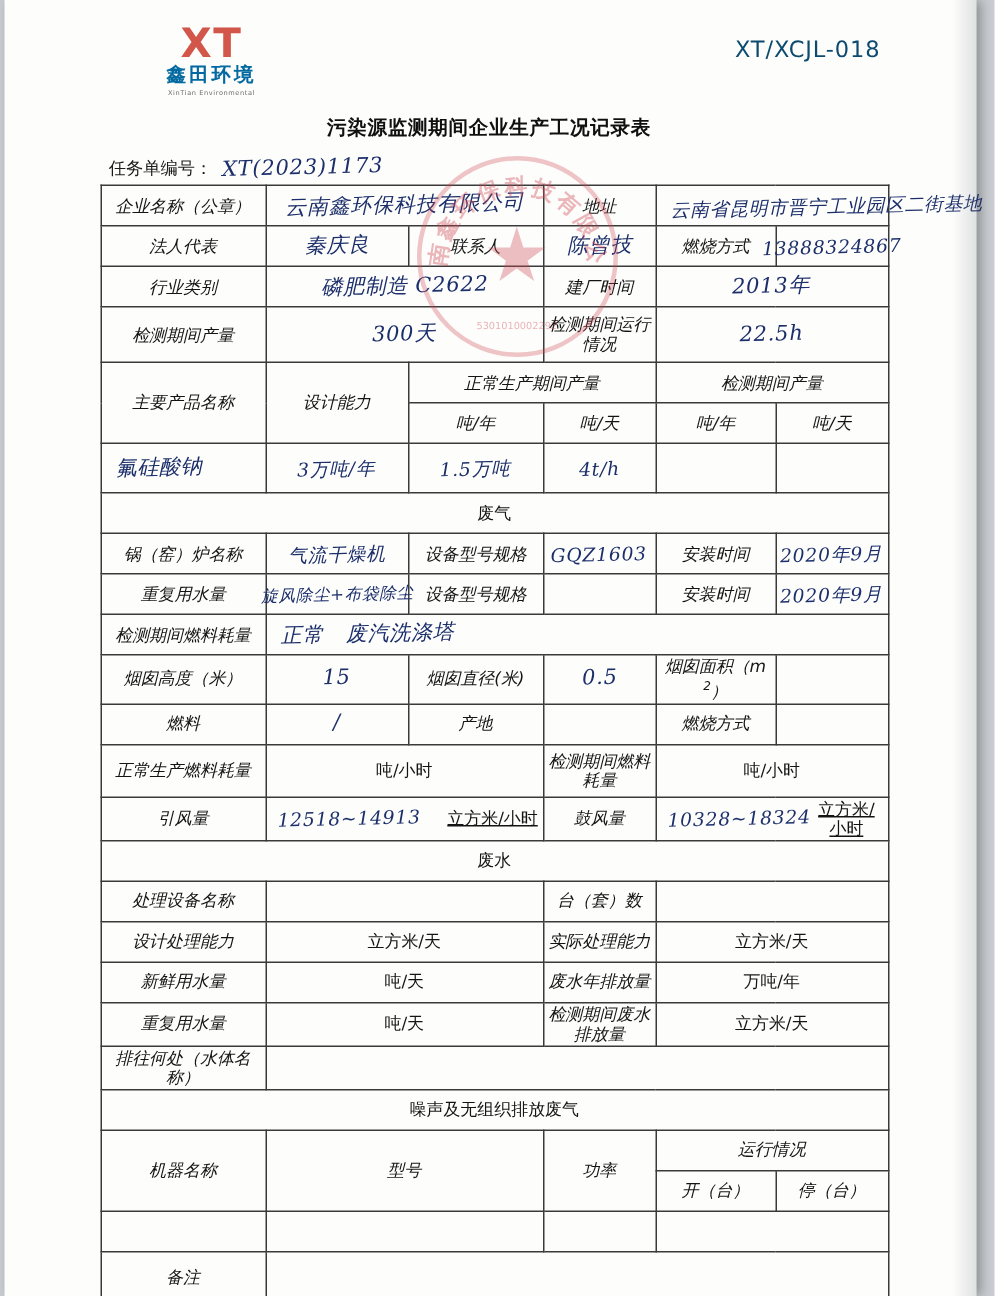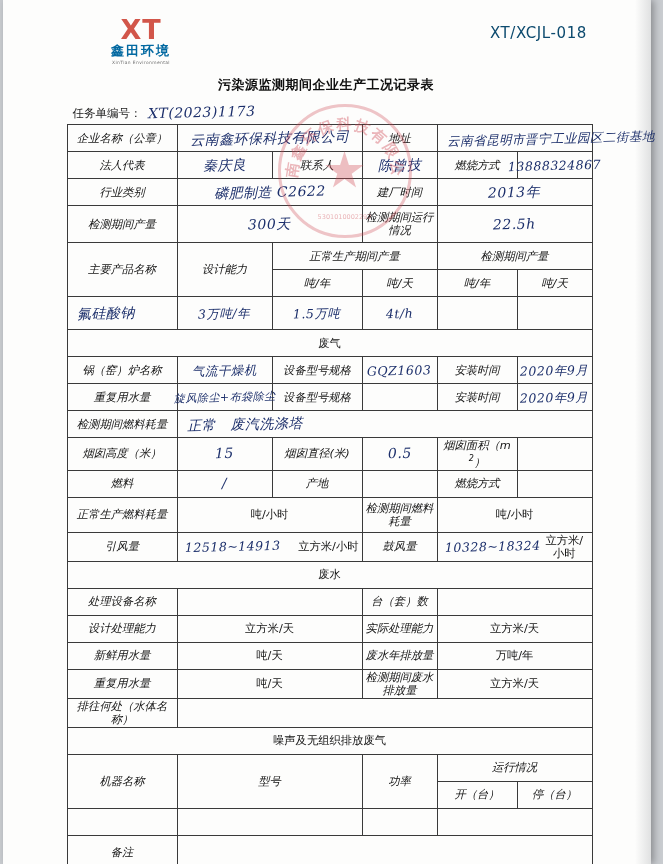--- a/index.html
+++ b/index.html
@@ -74,21 +74,21 @@
     font-size:14px;
     letter-spacing:.5px;
     white-space:nowrap;
     display:inline-block;
     transform:rotate(-1.4deg);
   }
   .hw.sm{font-size:12.5px;}
   td .hwbox{display:flex;align-items:center;justify-content:flex-start;padding-left:6px;height:100%;}
   td .hwbox.c{justify-content:center;padding-left:0;}
   td .hwrow{display:flex;align-items:center;justify-content:space-between;height:100%;}
-  td .hwrow .u{font-style:normal;color:#141414;font-size:11.3px;font-family:"DejaVu Sans","Liberation Sans",sans-serif;transform:none;}
+  td .hwrow .u{font-style:normal;color:#141414;font-size:11.3px;font-family:"DejaVu Sans","Liberation Sans",sans-serif;transform:none;text-decoration:underline;}
 
   
   .seal{
     position:absolute;left:215px;top:2px;width:128px;height:128px;
     border:3px solid rgba(205,70,80,.50);
     border-radius:50%;
     opacity:.62;
     pointer-events:none;
     z-index:5;
   }

